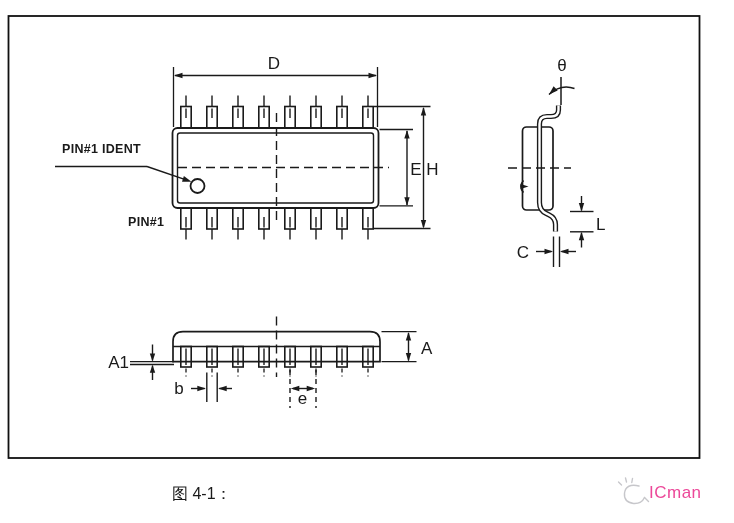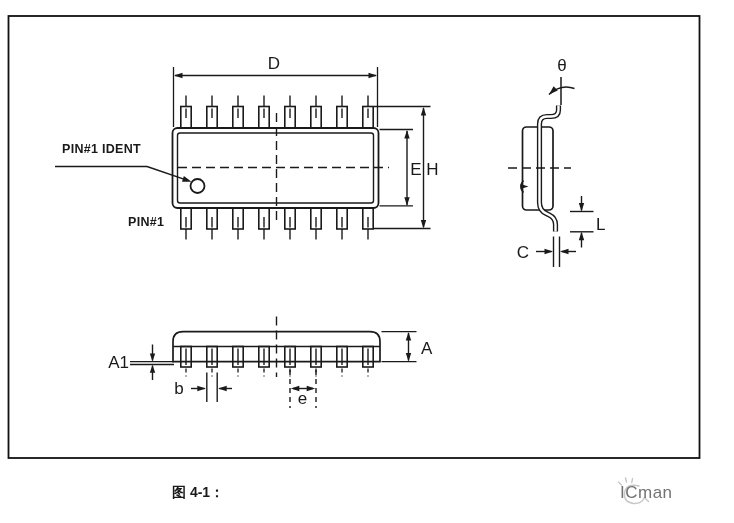--- a/index.html
+++ b/index.html
@@ -2,24 +2,24 @@
 <html><head>
 <meta charset="utf-8">
 <style>
   html,body{margin:0;padding:0;background:#ffffff;}
   .stage{position:relative;width:734px;height:523px;background:#fff;overflow:hidden;
          font-family:"Liberation Sans", sans-serif;}
   svg{position:absolute;left:0;top:0;}
   svg text{font-family:"Liberation Sans", sans-serif;fill:#1a1a1a;}
   .dimtext{font-size:17px;}
   .pintext{font-size:12.5px;font-weight:600;letter-spacing:.3px;}
-  .caption{position:absolute;top:484px;font-size:14px;font-weight:bold;color:#1a1a1a;white-space:nowrap;}
+  .caption{position:absolute;top:484px;font-size:16px;font-weight:normal;color:#1a1a1a;white-space:nowrap;}
   .cap-label{left:172px;}
   .cap-title{left:273px;}
-  .wm-text{position:absolute;left:620px;top:483px;font-size:17px;color:#737373;letter-spacing:.5px;}
+  .wm-text{position:absolute;left:649px;top:483px;font-size:17px;color:#ec4899;letter-spacing:.5px;}
 </style>
 </head>
 <body>
 
 <div class="stage">
 <svg width="734" height="523" viewBox="0 0 734 523">
 
   <rect x="8.5" y="16" width="691" height="442" fill="none" stroke="#111111" stroke-width="1.8"></rect>
 
   <g stroke="#1a1a1a">

